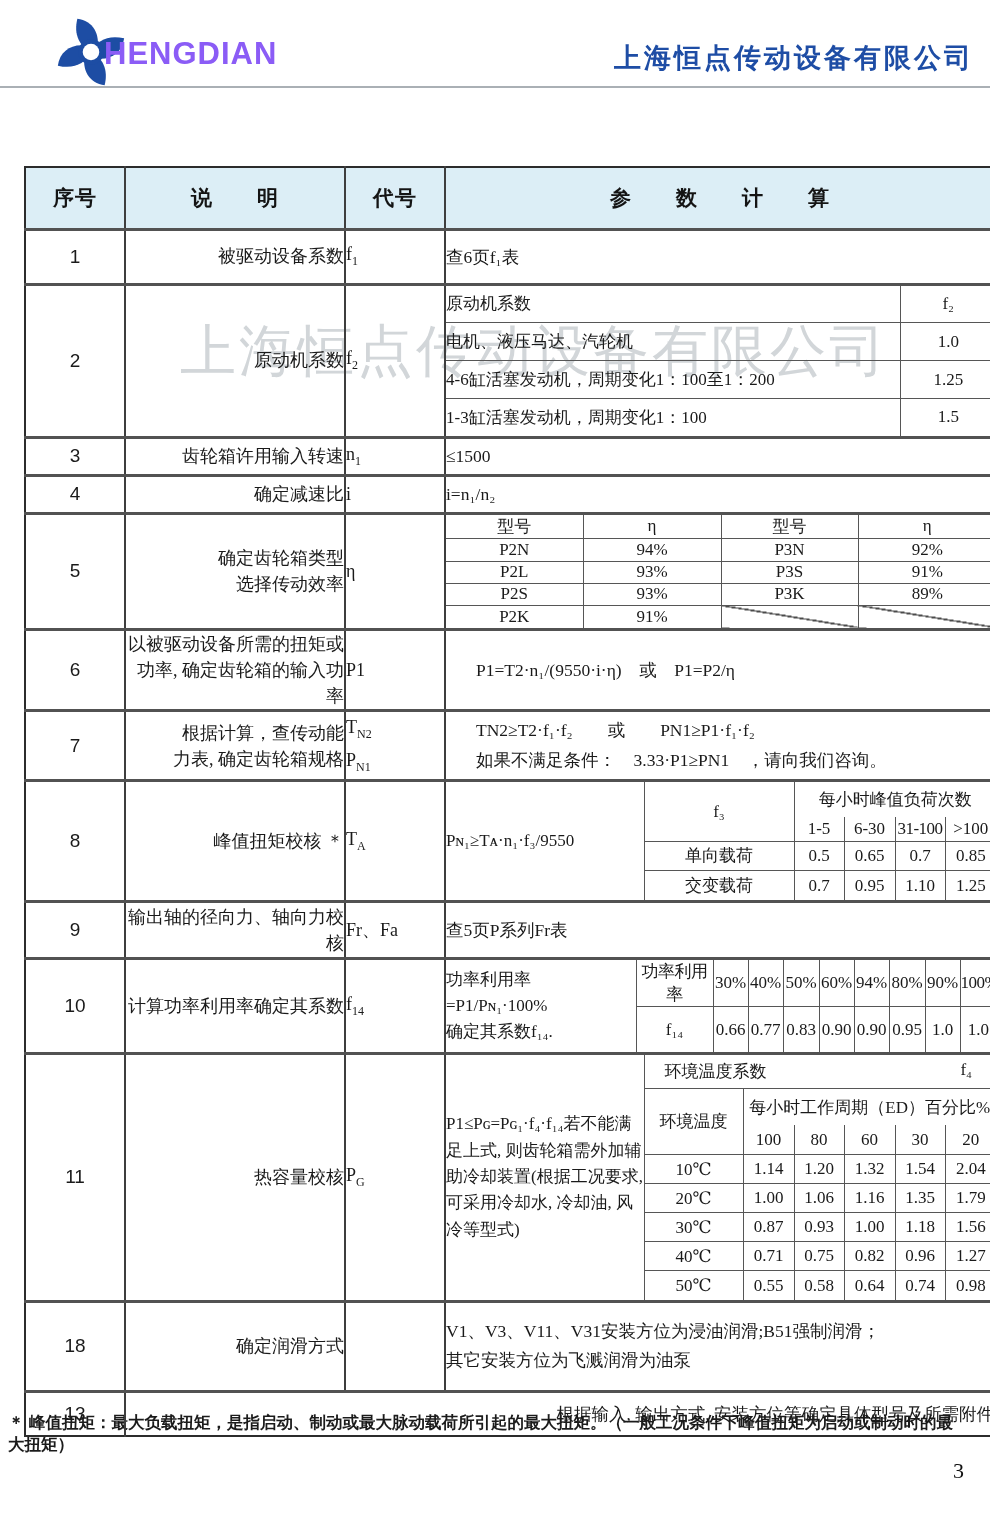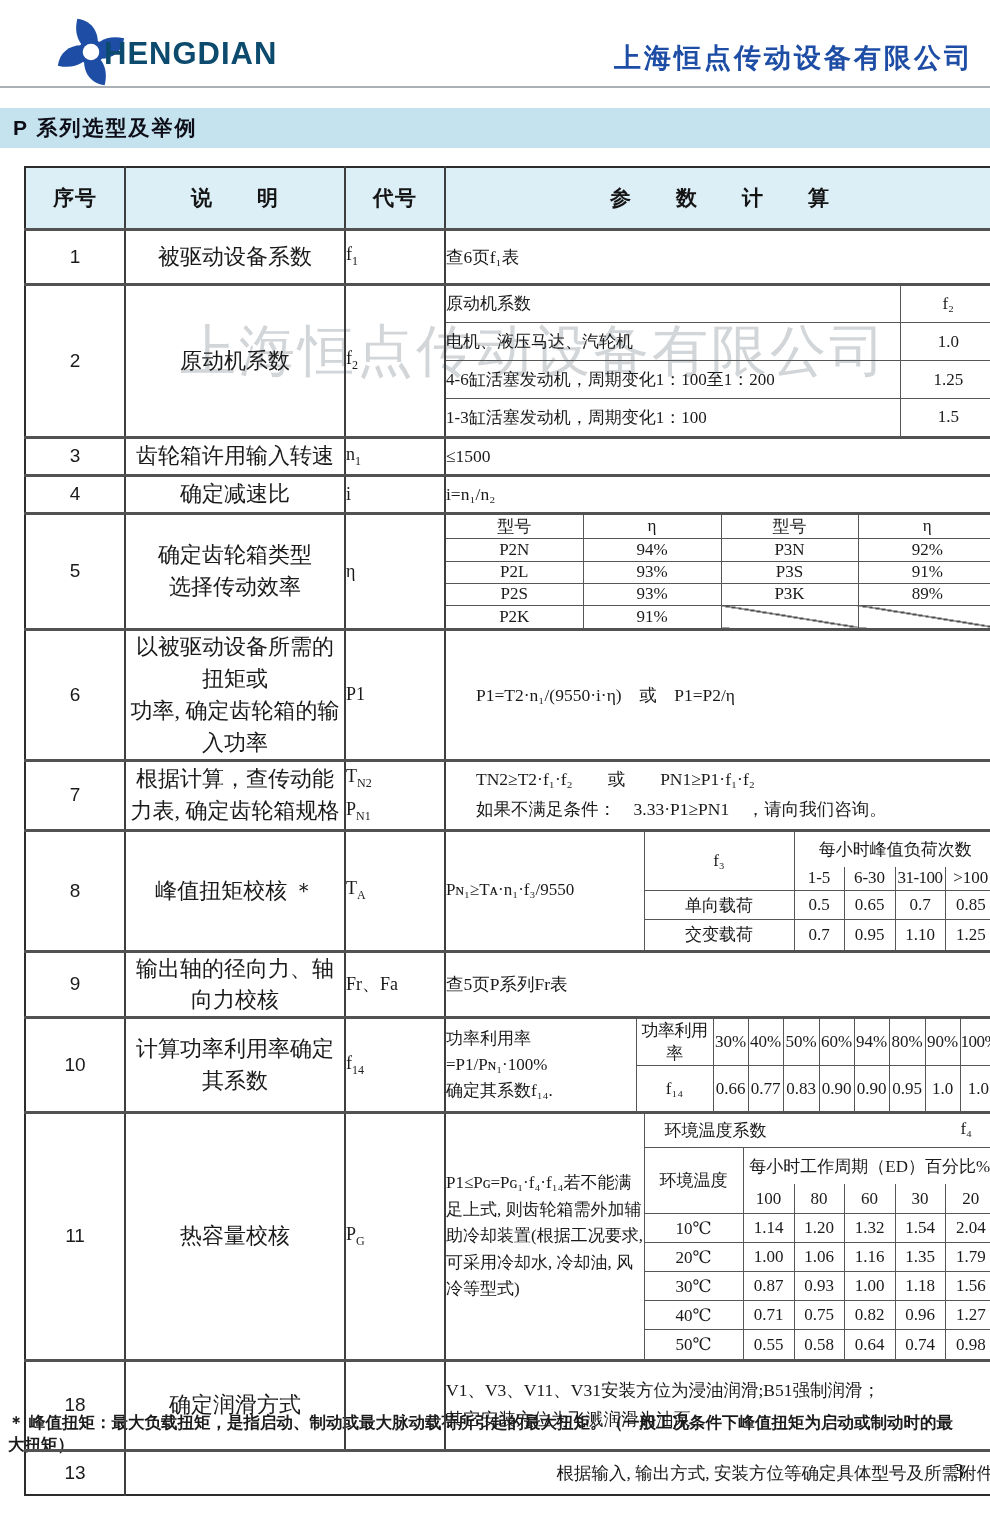--- a/index.html
+++ b/index.html
@@ -5,21 +5,21 @@
   html,body{margin:0;padding:0;background:#ffffff;}
   .page{
     position:relative;width:990px;height:1513px;background:#ffffff;overflow:hidden;
     font-family:"Liberation Serif","DejaVu Serif",serif;color:#1a1a1a;
   }
   
   .logo{position:absolute;left:52px;top:12px;}
   .brand{
     position:absolute;left:104px;top:36px;
     font-family:"Liberation Sans","DejaVu Sans",sans-serif;
-    font-size:31px;font-weight:600;color:#0c4a6e;letter-spacing:1px;
+    font-size:31px;font-weight:600;color:#8b5cf6;letter-spacing:1px;
   }
   .company{
     position:absolute;right:16px;top:40px;
     font-size:27px;font-weight:bold;color:#1e4da5;letter-spacing:3px;
   }
   .rule{position:absolute;left:0;top:86px;width:990px;height:2px;background:#aab0b5;}
   .banner{
     position:absolute;left:0;top:108px;width:990px;height:40px;background:#c5e3ef;
     font-family:"Liberation Sans","DejaVu Sans",sans-serif;
     font-size:21px;font-weight:bold;color:#0d0d18;letter-spacing:2px;
@@ -37,21 +37,21 @@
     border-collapse:collapse;table-layout:fixed;border:2.5px solid #2c2c2c;
   }
   .main > tbody > tr > th, .main > tbody > tr > td{padding:0;vertical-align:middle;}
   .main > tbody > tr > th + th, .main > tbody > tr > td + td{border-left:2px solid #3e3e3e;}
   .main > tbody > tr.mr > td{border-top:3px solid #525252;}
   th.th{
     background:#dceef6;font-family:"Liberation Sans","DejaVu Sans",sans-serif;
     font-size:21px;font-weight:bold;color:#141414;letter-spacing:1px;
   }
   td.no{text-align:center;font-family:"Liberation Sans","DejaVu Sans",sans-serif;font-size:19px;}
-  td.desc{text-align:center;padding:4px 8px 4px 18px;font-size:22px;line-height:1.45;}
+  td.desc{text-align:right;padding:4px 8px 4px 18px;font-size:18px;line-height:1.45;}
   td.code{text-align:left;font-size:18px;}
   td.code sub{font-size:12px;}
   td.param{text-align:left;padding-left:18px;font-size:17.5px;}
   td.param .fml{padding-left:30px;}
   td.param .pline{line-height:1.7;}
   td.center-wide{text-align:right;font-size:17.5px;}
   td.pcell{padding:0;vertical-align:top;}
   
   table.sub{width:100%;border-collapse:collapse;table-layout:fixed;}
   table.sub td{padding:0;vertical-align:middle;font-size:17px;}
@@ -90,21 +90,20 @@
       <path d="M40 40 C 28 34, 22 22, 26 6 C 42 8, 50 22, 46 38 Z" transform="rotate(90 40 40)"></path>
       <path d="M40 40 C 28 34, 22 22, 26 6 C 42 8, 50 22, 46 38 Z" transform="rotate(180 40 40)"></path>
       <path d="M40 40 C 28 34, 22 22, 26 6 C 42 8, 50 22, 46 38 Z" transform="rotate(270 40 40)"></path>
       <circle cx="40" cy="40" r="13"></circle>
     </g>
     <circle cx="40" cy="40" r="8.5" fill="#ffffff"></circle>
   </svg>
   <div class="brand">HENGDIAN</div>
   <div class="company">上海恒点传动设备有限公司</div>
   <div class="rule"></div>
-  <div class="banner">P 系列选型及举例</div>
   <div class="watermark">上海恒点传动设备有限公司</div>
 
   <table class="main">
     <colgroup>
         <col style="width:100px">
         <col style="width:220px">
         <col style="width:100px">
         <col style="width:550px">
       </colgroup>
     <tbody>

